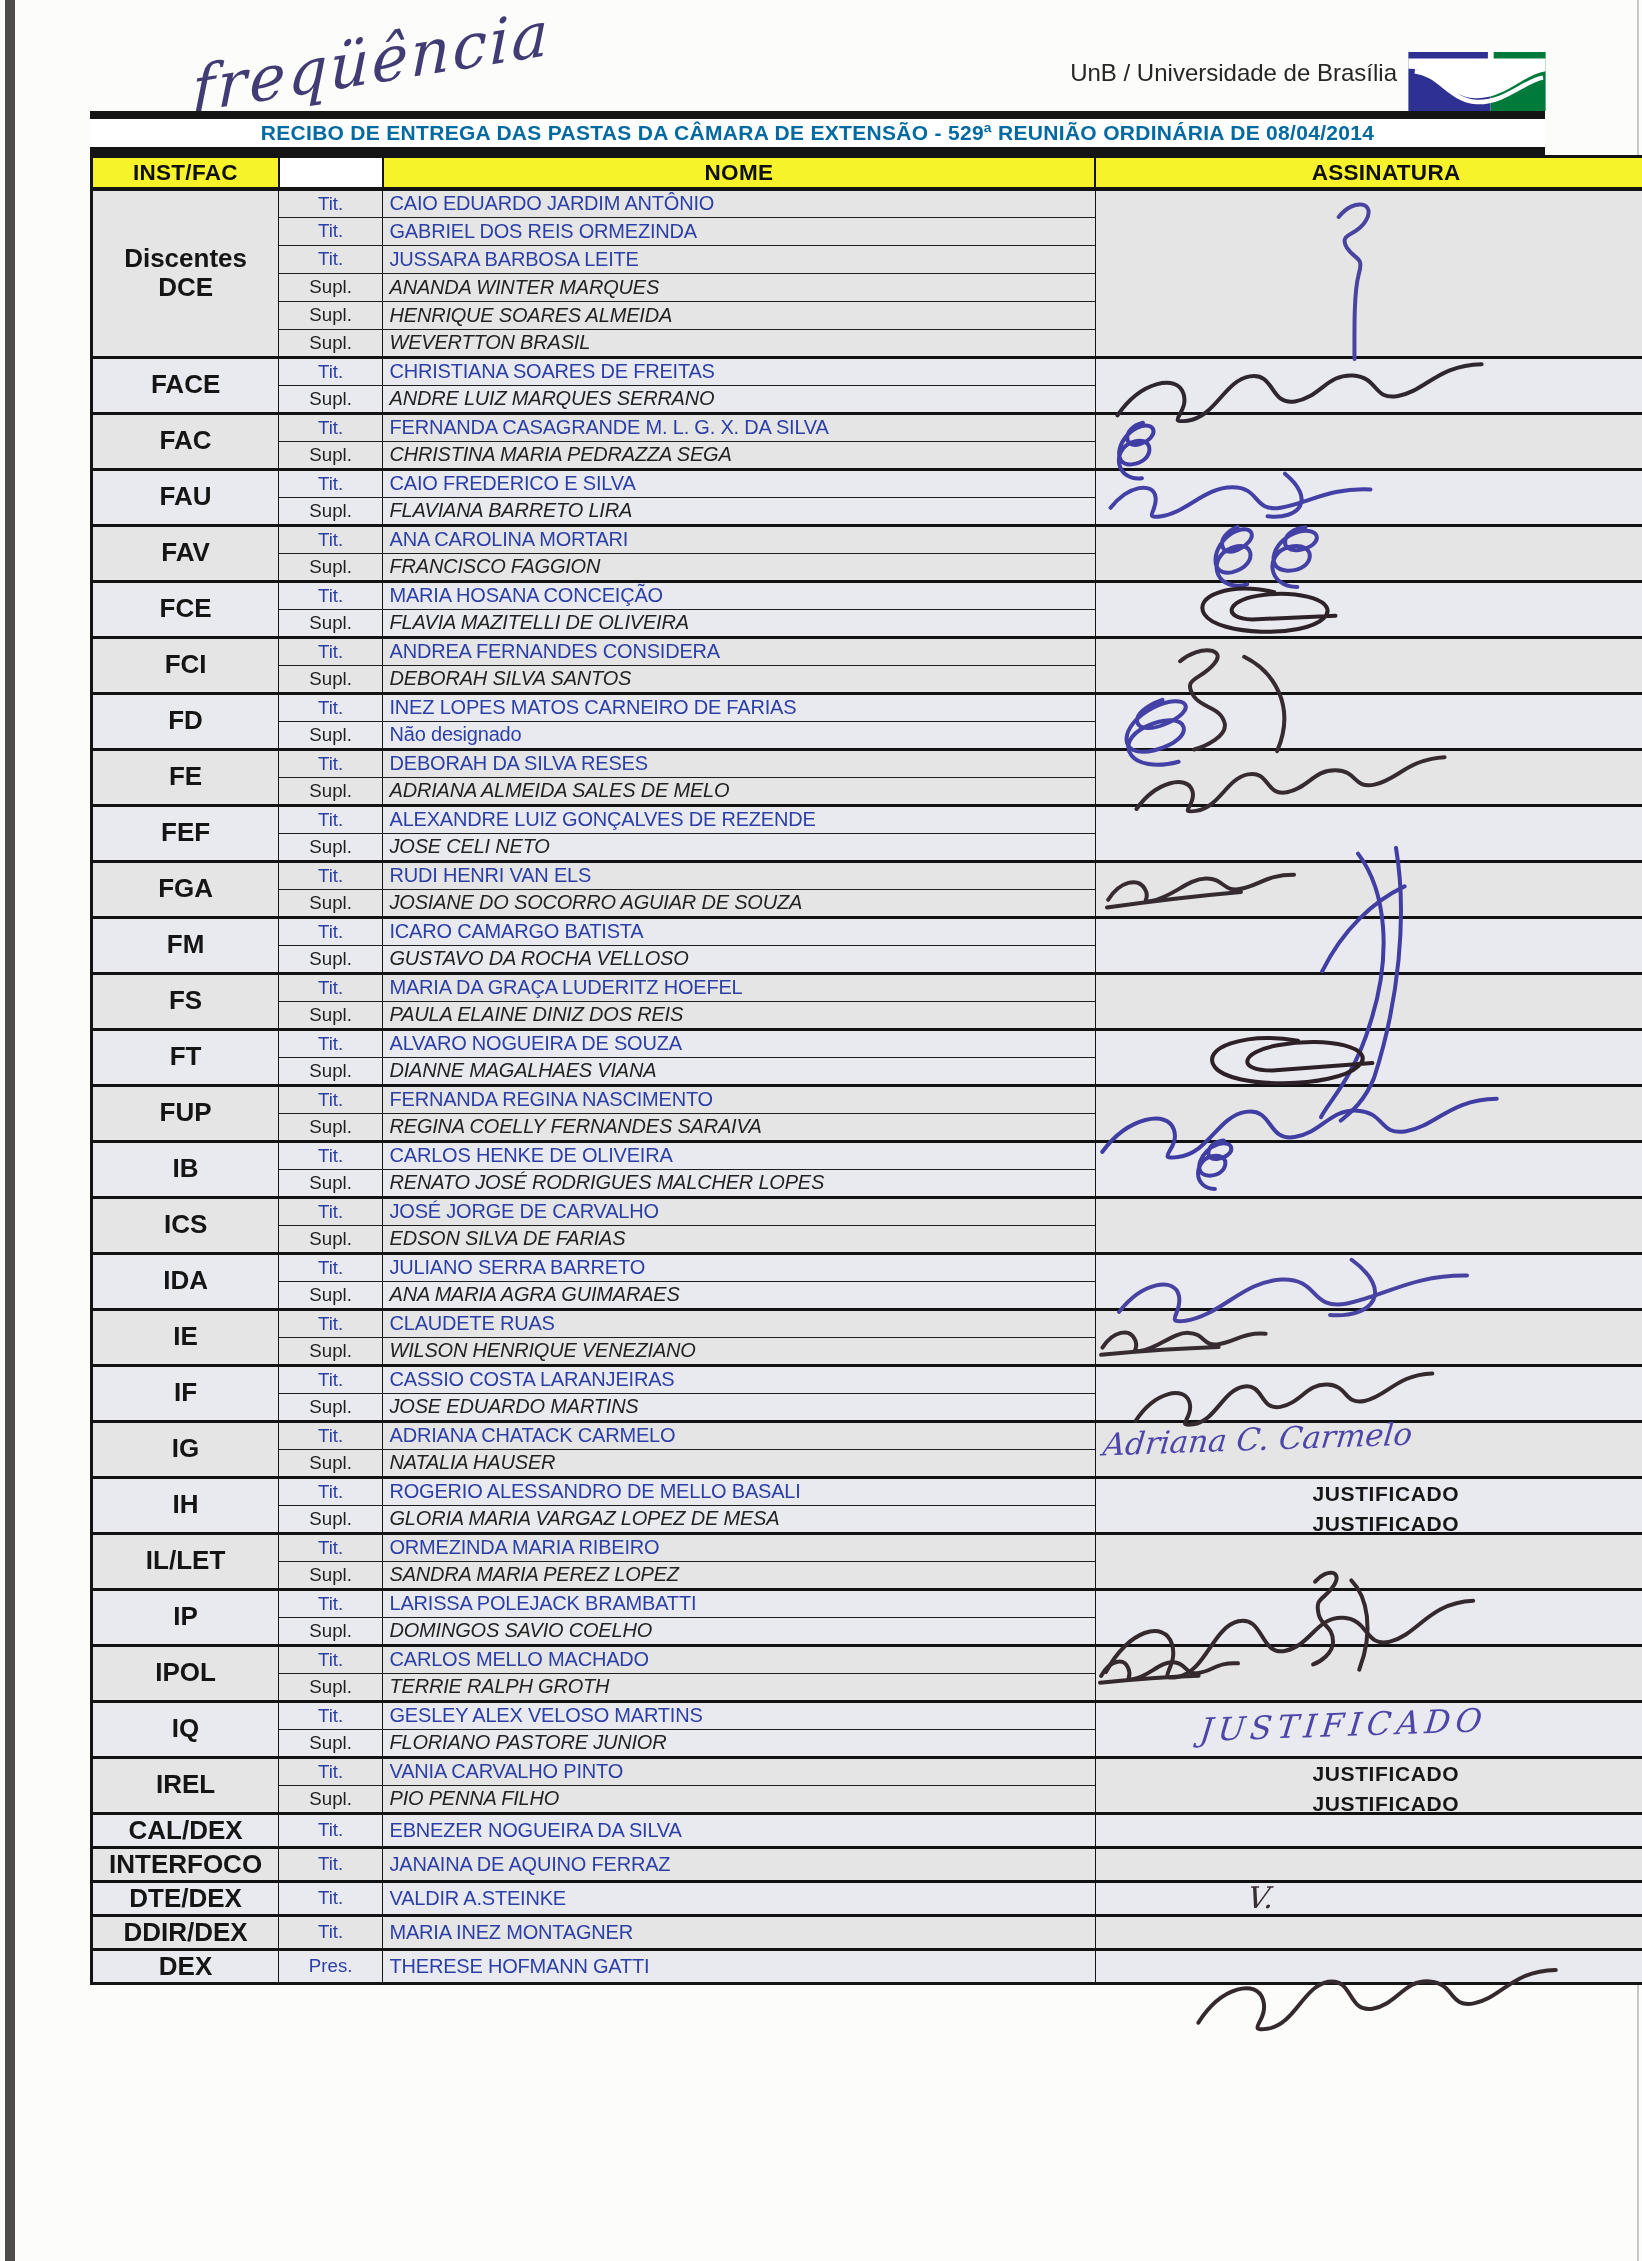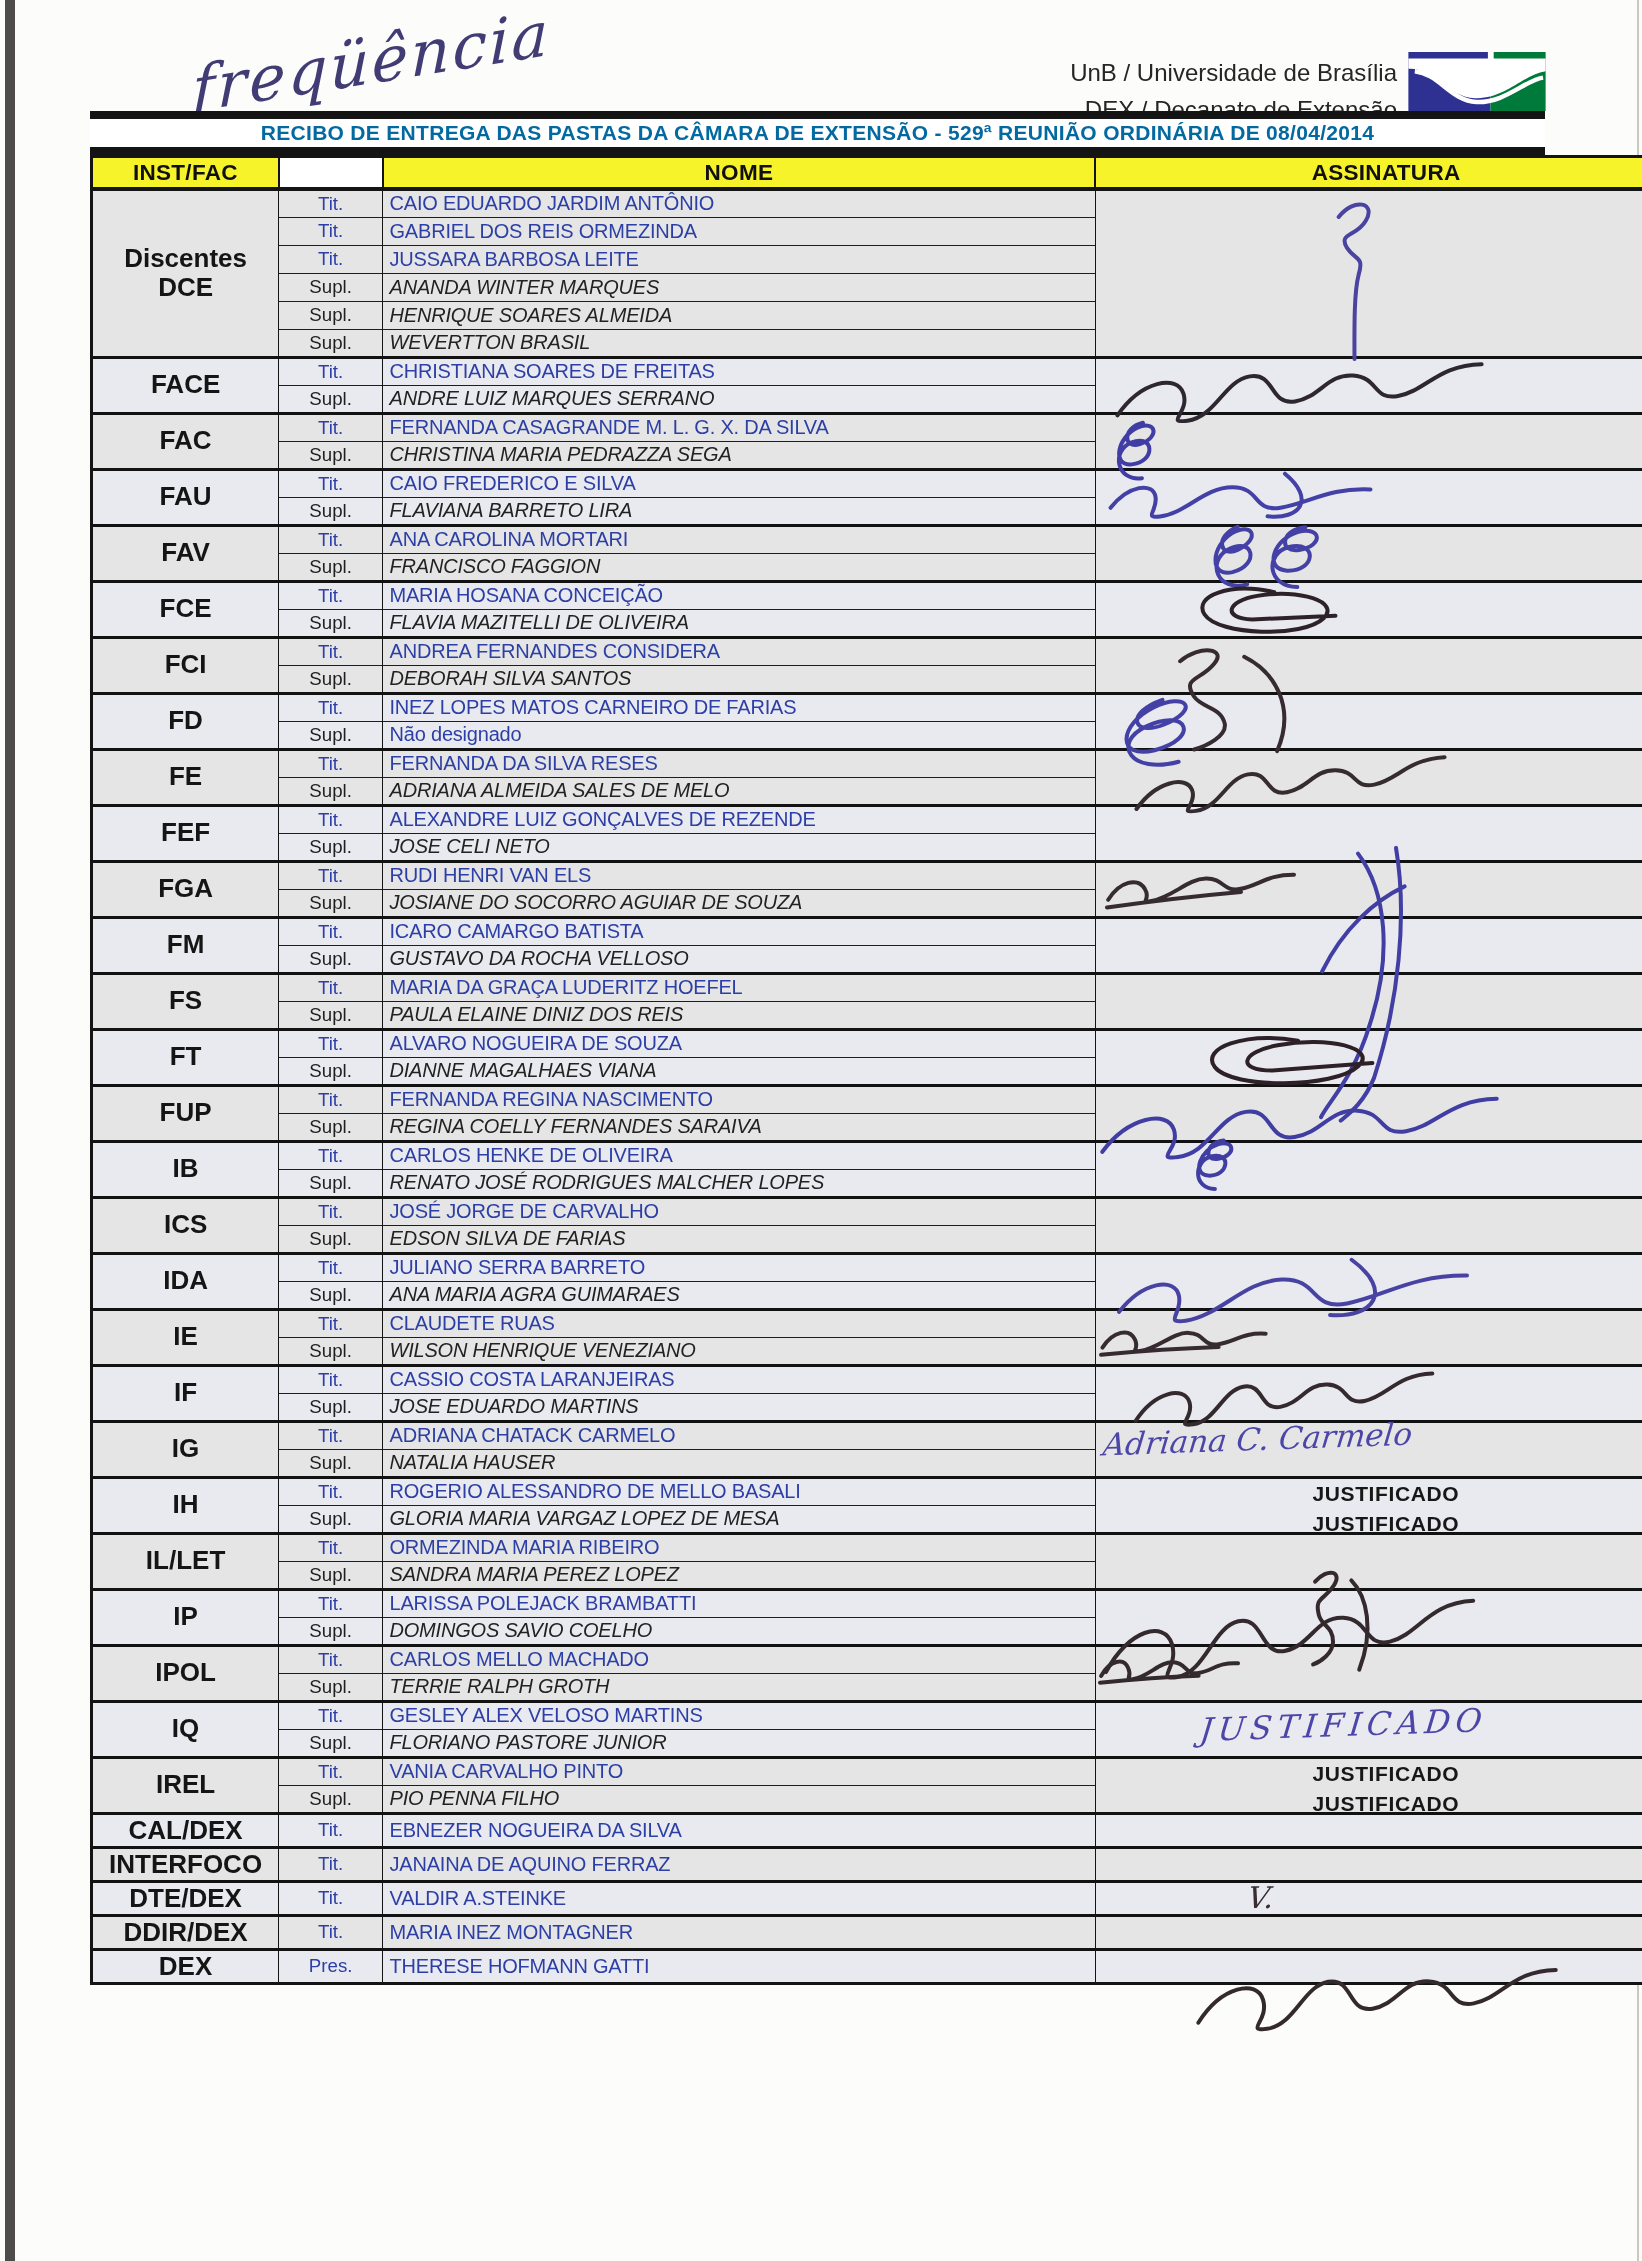--- a/index.html
+++ b/index.html
@@ -59,21 +59,20 @@
   <div class="page-edge-r"></div>
 
   <div class="handwritten">freqüência</div>
   <svg class="pen-underline" viewBox="0 0 430 60">
     <path d="M6,44 C60,58 120,20 220,28 C300,34 370,22 424,26" fill="none" stroke="#46416e" stroke-width="4" stroke-linecap="round"></path>
   </svg>
   <div class="pen-strike"></div>
 
   <div class="org">
     <div>UnB / Universidade de Brasília</div>
-    <div>DEX / Decanato de Extensão</div>
   </div>
 
   <svg class="logo" viewBox="0 0 214 92">
     <rect x="0" y="0" width="214" height="92" fill="#ffffff"></rect>
     <rect x="0" y="0" width="128" height="92" fill="#2e3192"></rect>
     <rect x="128" y="0" width="86" height="92" fill="#007a3b"></rect>
     <path d="M0,26 C40,24 60,70 104,72 C150,74 178,36 214,30 L214,10 L0,10 Z" fill="#ffffff"></path>
     <path d="M10,30 C48,34 66,76 106,78 C150,80 182,44 210,40" fill="none" stroke="#ffffff" stroke-width="7"></path>
     <rect x="124" y="0" width="9" height="38" fill="#ffffff"></rect>
   </svg>
@@ -274,21 +273,21 @@
           <td class="role role-supl">Supl.</td>
           <td class="name name-nd">Não designado</td>
         </tr>
       </tbody>
       <tbody class="group">
         <tr>
           <td class="inst" rowspan="2">
             <div>FE</div>
           </td>
           <td class="role role-tit">Tit.</td>
-          <td class="name name-tit">FERNANDA DA SILVA RESES</td>
+          <td class="name name-tit">DEBORAH DA SILVA RESES</td>
           <td class="sig" rowspan="2">
             <div class="sigbox">
               <svg viewBox="0 0 300 100" preserveAspectRatio="none" class="mark" style="left: 29px; top: 1.3px; width: 329px; height: 59px; overflow: visible; transform: rotate(-5deg);">
                 <path d="M8,72 C28,28 56,22 60,48 C64,74 44,86 62,84 C84,81 92,34 112,30 C132,26 126,70 146,66 C166,62 172,32 192,36 C212,40 206,70 226,66 C248,61 258,28 292,30" fill="none" stroke="#352b31" stroke-width="4" stroke-linecap="round" vector-effect="non-scaling-stroke"></path>
               </svg>
             </div>
           </td>
         </tr>
         <tr>
           <td class="role role-supl">Supl.</td>

